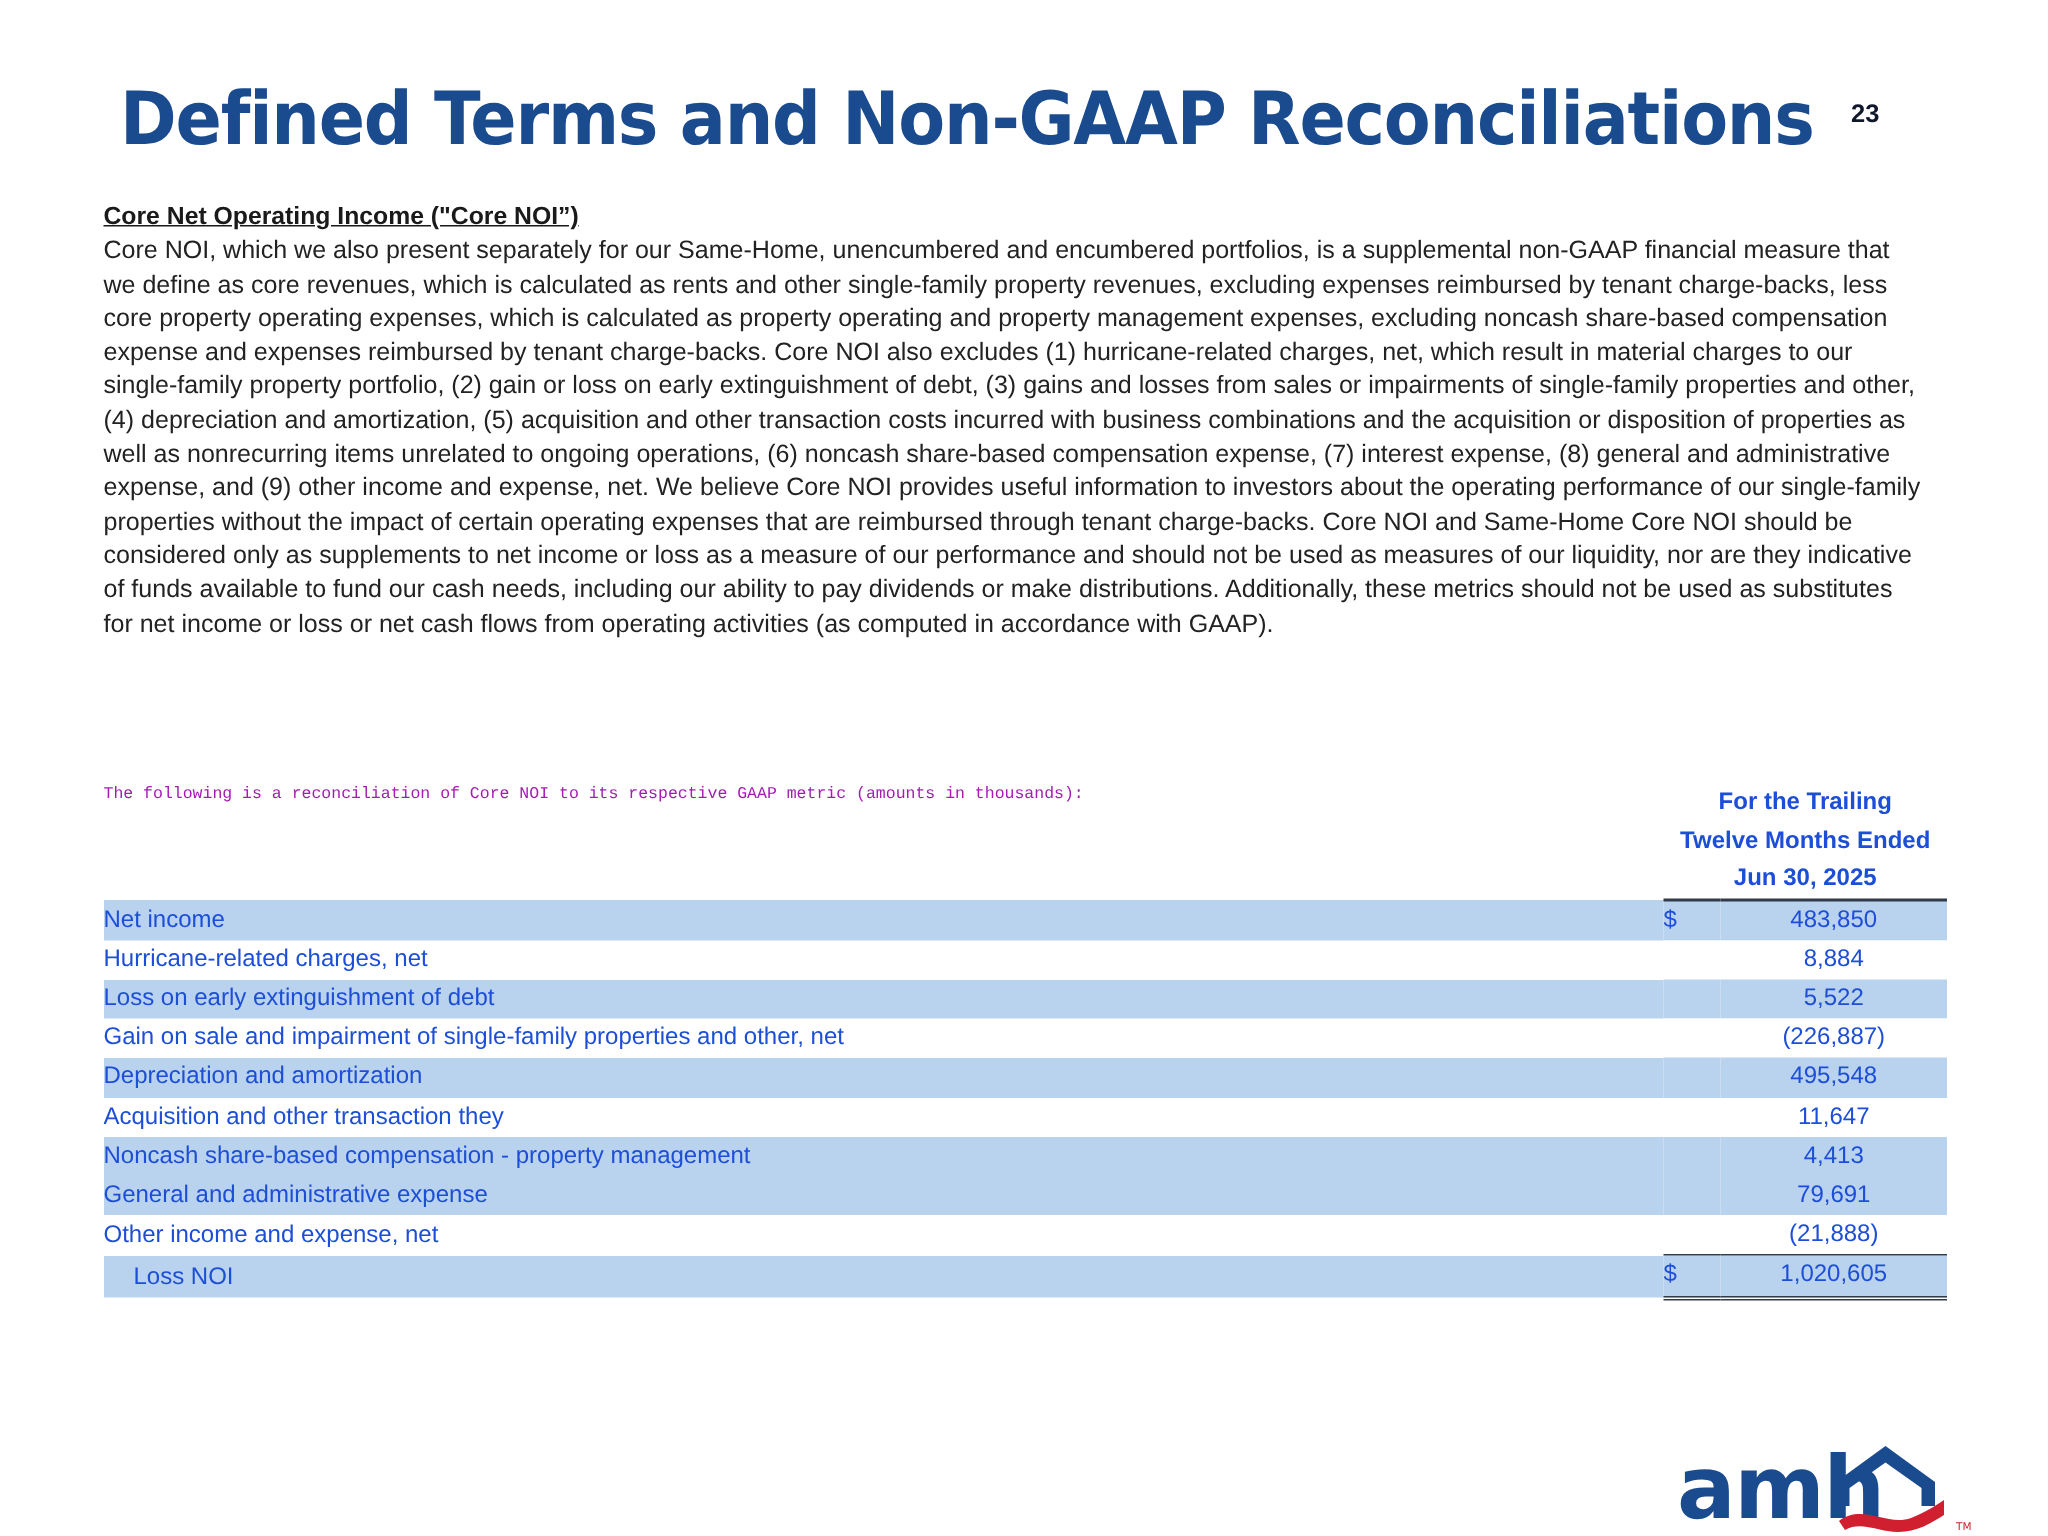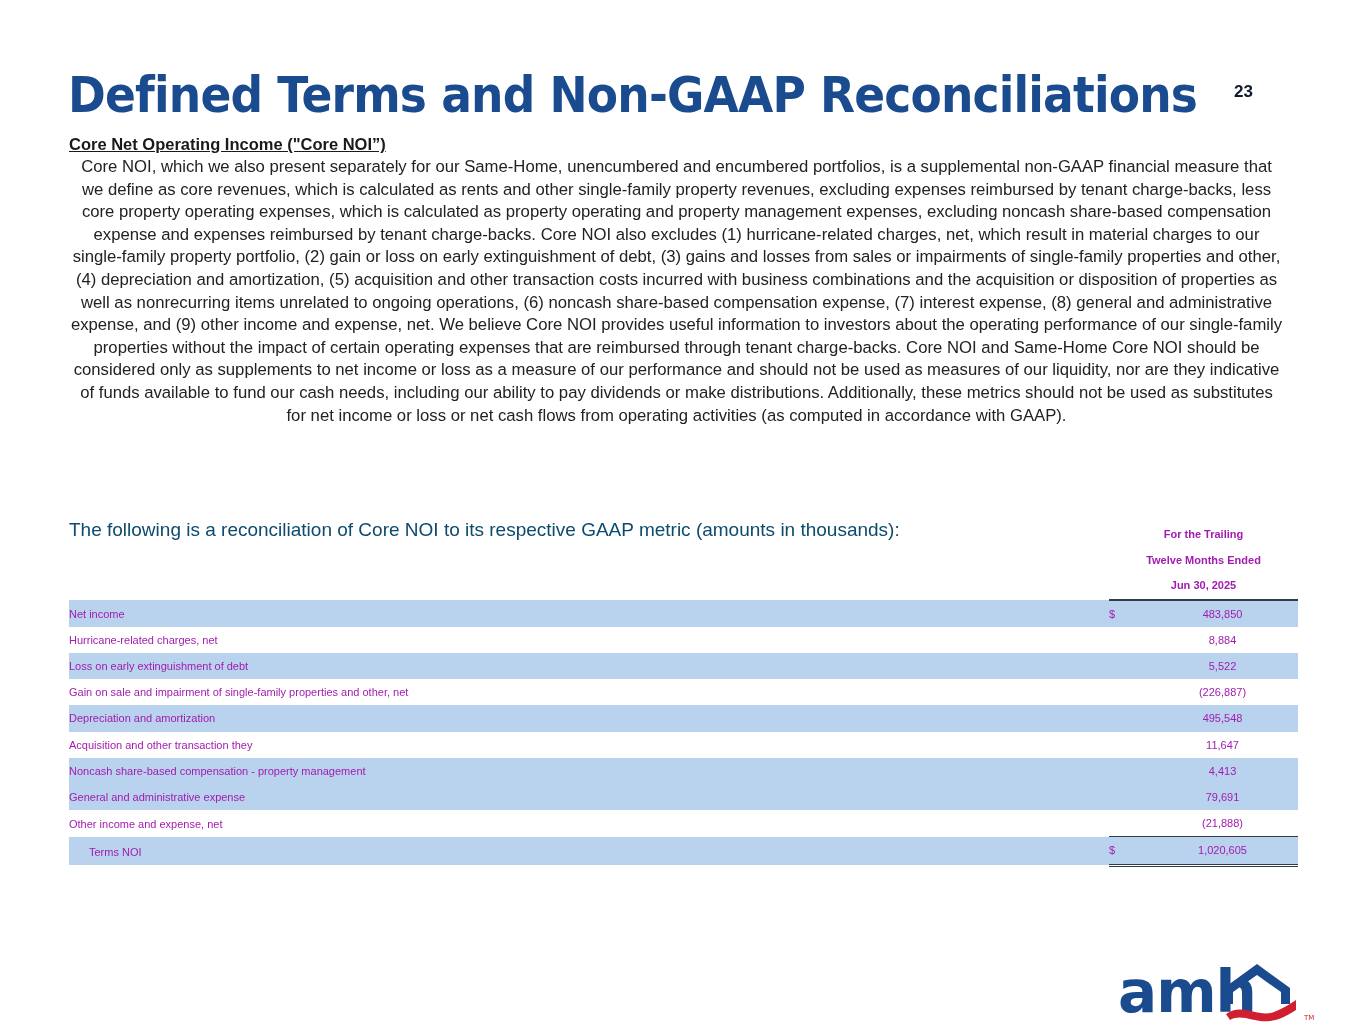--- a/index.html
+++ b/index.html
@@ -18,23 +18,24 @@
   .slide {
     position: relative;
     width: 1365px;
     height: 1024px;
   }
 
   
   .title-row {
     position: absolute;
     left: 68px;
-    top: 68px;
+    top: 52px;
     width: 1240px;
     height: 62px;
+    text-align: center;
   }
   .slide-title {
     font-size: 49px;
     font-weight: bold;
     color: #1b4b8f;
     letter-spacing: -0.9px;
     line-height: 56px;
     white-space: nowrap;
     font-family: "DejaVu Sans", sans-serif;
     transform: scaleX(0.93);
@@ -61,51 +62,52 @@
     font-weight: bold;
     text-decoration: underline;
     color: #1a1a1a;
     line-height: 22px;
     margin-bottom: 1px;
   }
   .para {
     font-size: 16.7px;
     line-height: 22.6px;
     color: #222222;
-    text-align: center;
+    text-align: left;
   }
   .lead-in {
     position: absolute;
     left: 69px;
     top: 519px;
-    font-size: 19px;
+    font-size: 11px;
     line-height: 22px;
-    color: #0c4a6e;
+    color: #a21caf;
+    font-family: Liberation Mono, monospace;
   }
 
   
   .table-wrap {
     position: absolute;
     left: 69px;
     top: 522px;
     width: 1229px;
   }
   table.recon {
     border-collapse: collapse;
     width: 1229px;
     table-layout: fixed;
   }
   table.recon col.c-label { width: 1040px; }
   table.recon col.c-sym   { width: 38px; }
   table.recon col.c-val   { width: 151px; }
 
   .recon th, .recon td {
     padding: 0;
-    font-size: 11px;
-    color: #a21caf;
+    font-size: 16px;
+    color: #1d4ed8;
     vertical-align: bottom;
   }
   .hdr-cell {
     text-align: center;
     font-weight: bold;
     font-size: 14.4px;
     line-height: 25.5px;
     height: 25.5px;
     color: #000000;
   }
@@ -232,21 +234,21 @@
             <td class="cell-label">General and administrative expense</td>
             <td class="cell-sym"></td>
             <td class="cell-val">79,691</td>
           </tr>
           <tr class="row-plain">
             <td class="cell-label">Other income and expense, net</td>
             <td class="cell-sym"></td>
             <td class="cell-val">(21,888)</td>
           </tr>
           <tr class="row-band subtotal-top grand-total">
-            <td class="cell-label indent">Terms NOI</td>
+            <td class="cell-label indent">Loss NOI</td>
             <td class="cell-sym">$</td>
             <td class="cell-val">1,020,605</td>
           </tr>
         </tbody>
     </table>
   </div>
 
   <div class="logo">
     <svg width="200" height="72" viewBox="0 0 200 72" xmlns="http://www.w3.org/2000/svg">
 

